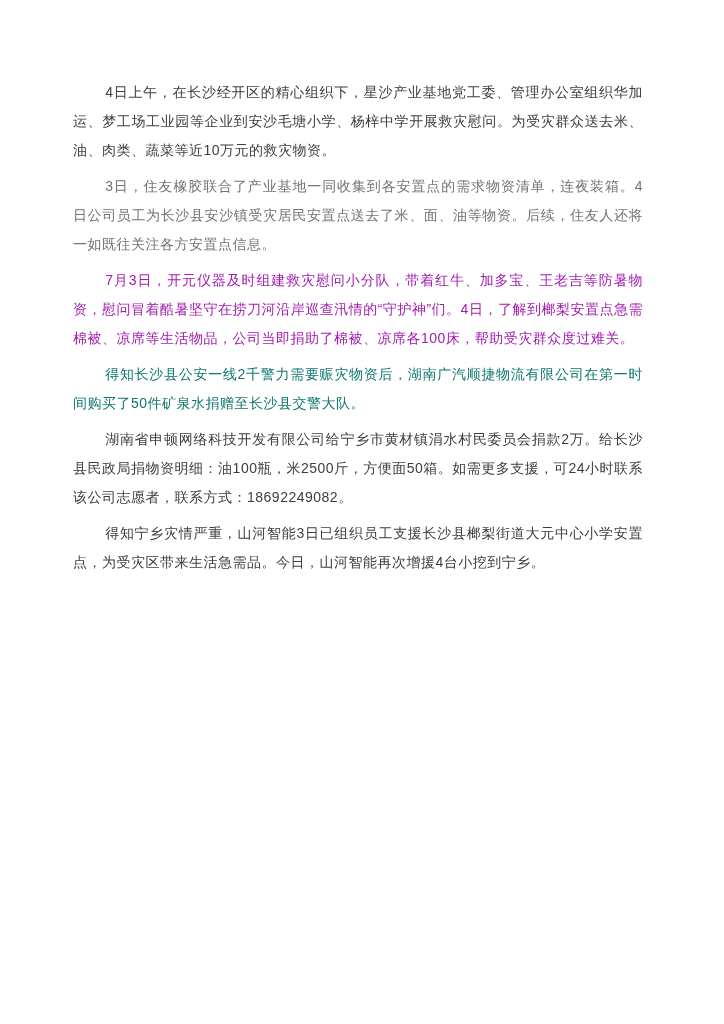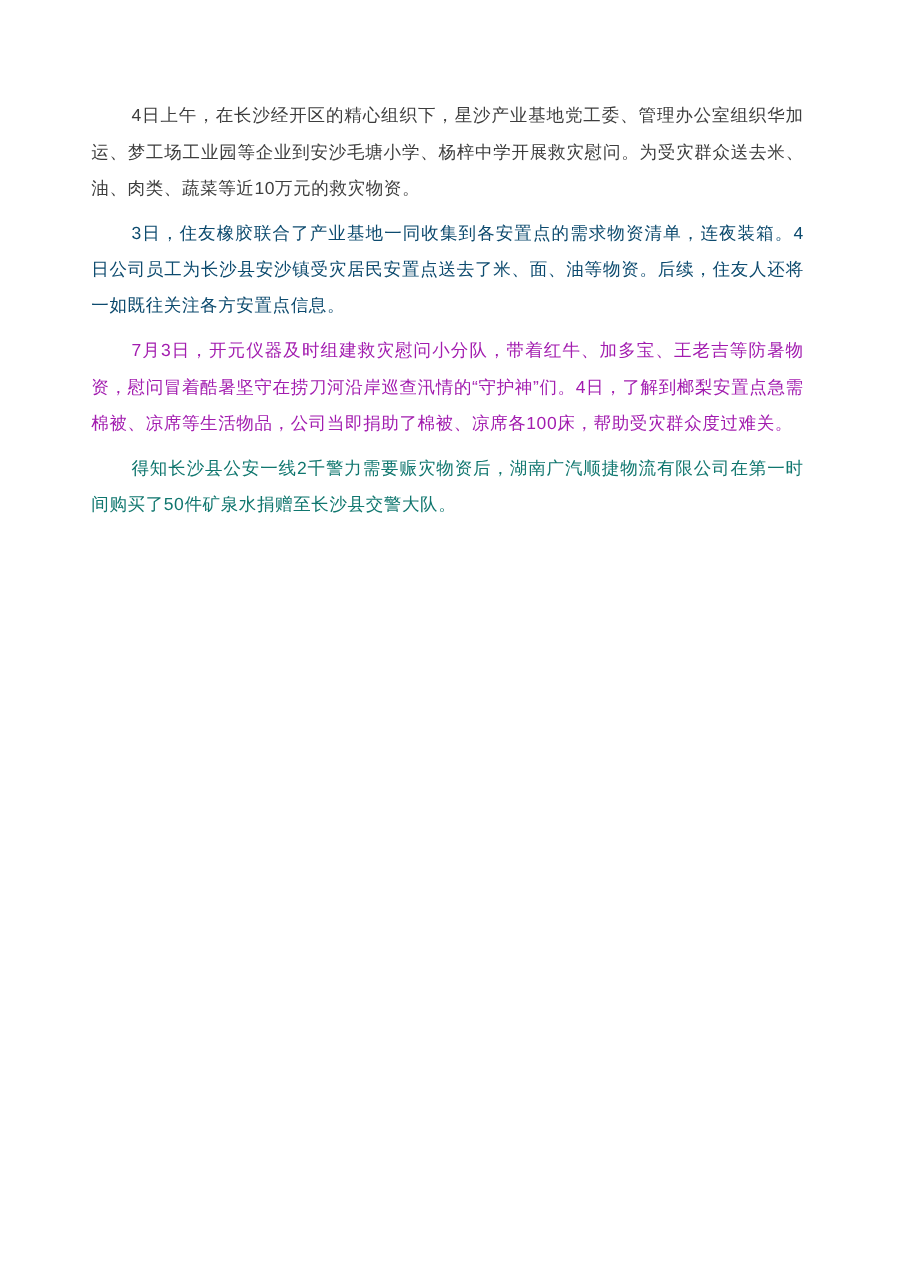--- a/index.html
+++ b/index.html
@@ -30,17 +30,19 @@
     text-align: justify;
     letter-spacing: 0.5px;
   }
 </style>
 </head>
 <body>
 
 <div class="page" style="background: rgb(255, 255, 255);">
   <div class="article-body">
     <p style="color: rgb(61, 61, 61);">4日上午，在长沙经开区的精心组织下，星沙产业基地党工委、管理办公室组织华加运、梦工场工业园等企业到安沙毛塘小学、杨梓中学开展救灾慰问。为受灾群众送去米、油、肉类、蔬菜等近10万元的救灾物资。</p>
-    <p style="color: #0c4a6e;">3日，住友橡胶联合了产业基地一同收集到各安置点的需求物资清单，连夜装箱。4日公司员工为长沙县安沙镇受灾居民安置点送去了米、面、油等物资。后续，住友人还将一如既往关注各方安置点信息。</p>
+    <p style="color: #737373;">3日，住友橡胶联合了产业基地一同收集到各安置点的需求物资清单，连夜装箱。4日公司员工为长沙县安沙镇受灾居民安置点送去了米、面、油等物资。后续，住友人还将一如既往关注各方安置点信息。</p>
     <p style="color: #a21caf;">7月3日，开元仪器及时组建救灾慰问小分队，带着红牛、加多宝、王老吉等防暑物资，慰问冒着酷暑坚守在捞刀河沿岸巡查汛情的“守护神”们。4日，了解到榔梨安置点急需棉被、凉席等生活物品，公司当即捐助了棉被、凉席各100床，帮助受灾群众度过难关。</p>
     <p style="color: #0f766e;">得知长沙县公安一线2千警力需要赈灾物资后，湖南广汽顺捷物流有限公司在第一时间购买了50件矿泉水捐赠至长沙县交警大队。</p>
+    <p style="color: rgb(61, 61, 61);">湖南省申顿网络科技开发有限公司给宁乡市黄材镇涓水村民委员会捐款2万。给长沙县民政局捐物资明细：油100瓶，米2500斤，方便面50箱。如需更多支援，可24小时联系该公司志愿者，联系方式：18692249082。</p>
+    <p style="color: rgb(61, 61, 61);">得知宁乡灾情严重，山河智能3日已组织员工支援长沙县榔梨街道大元中心小学安置点，为受灾区带来生活急需品。今日，山河智能再次增援4台小挖到宁乡。</p>
   </div>
 </div>
 
 </body></html>

